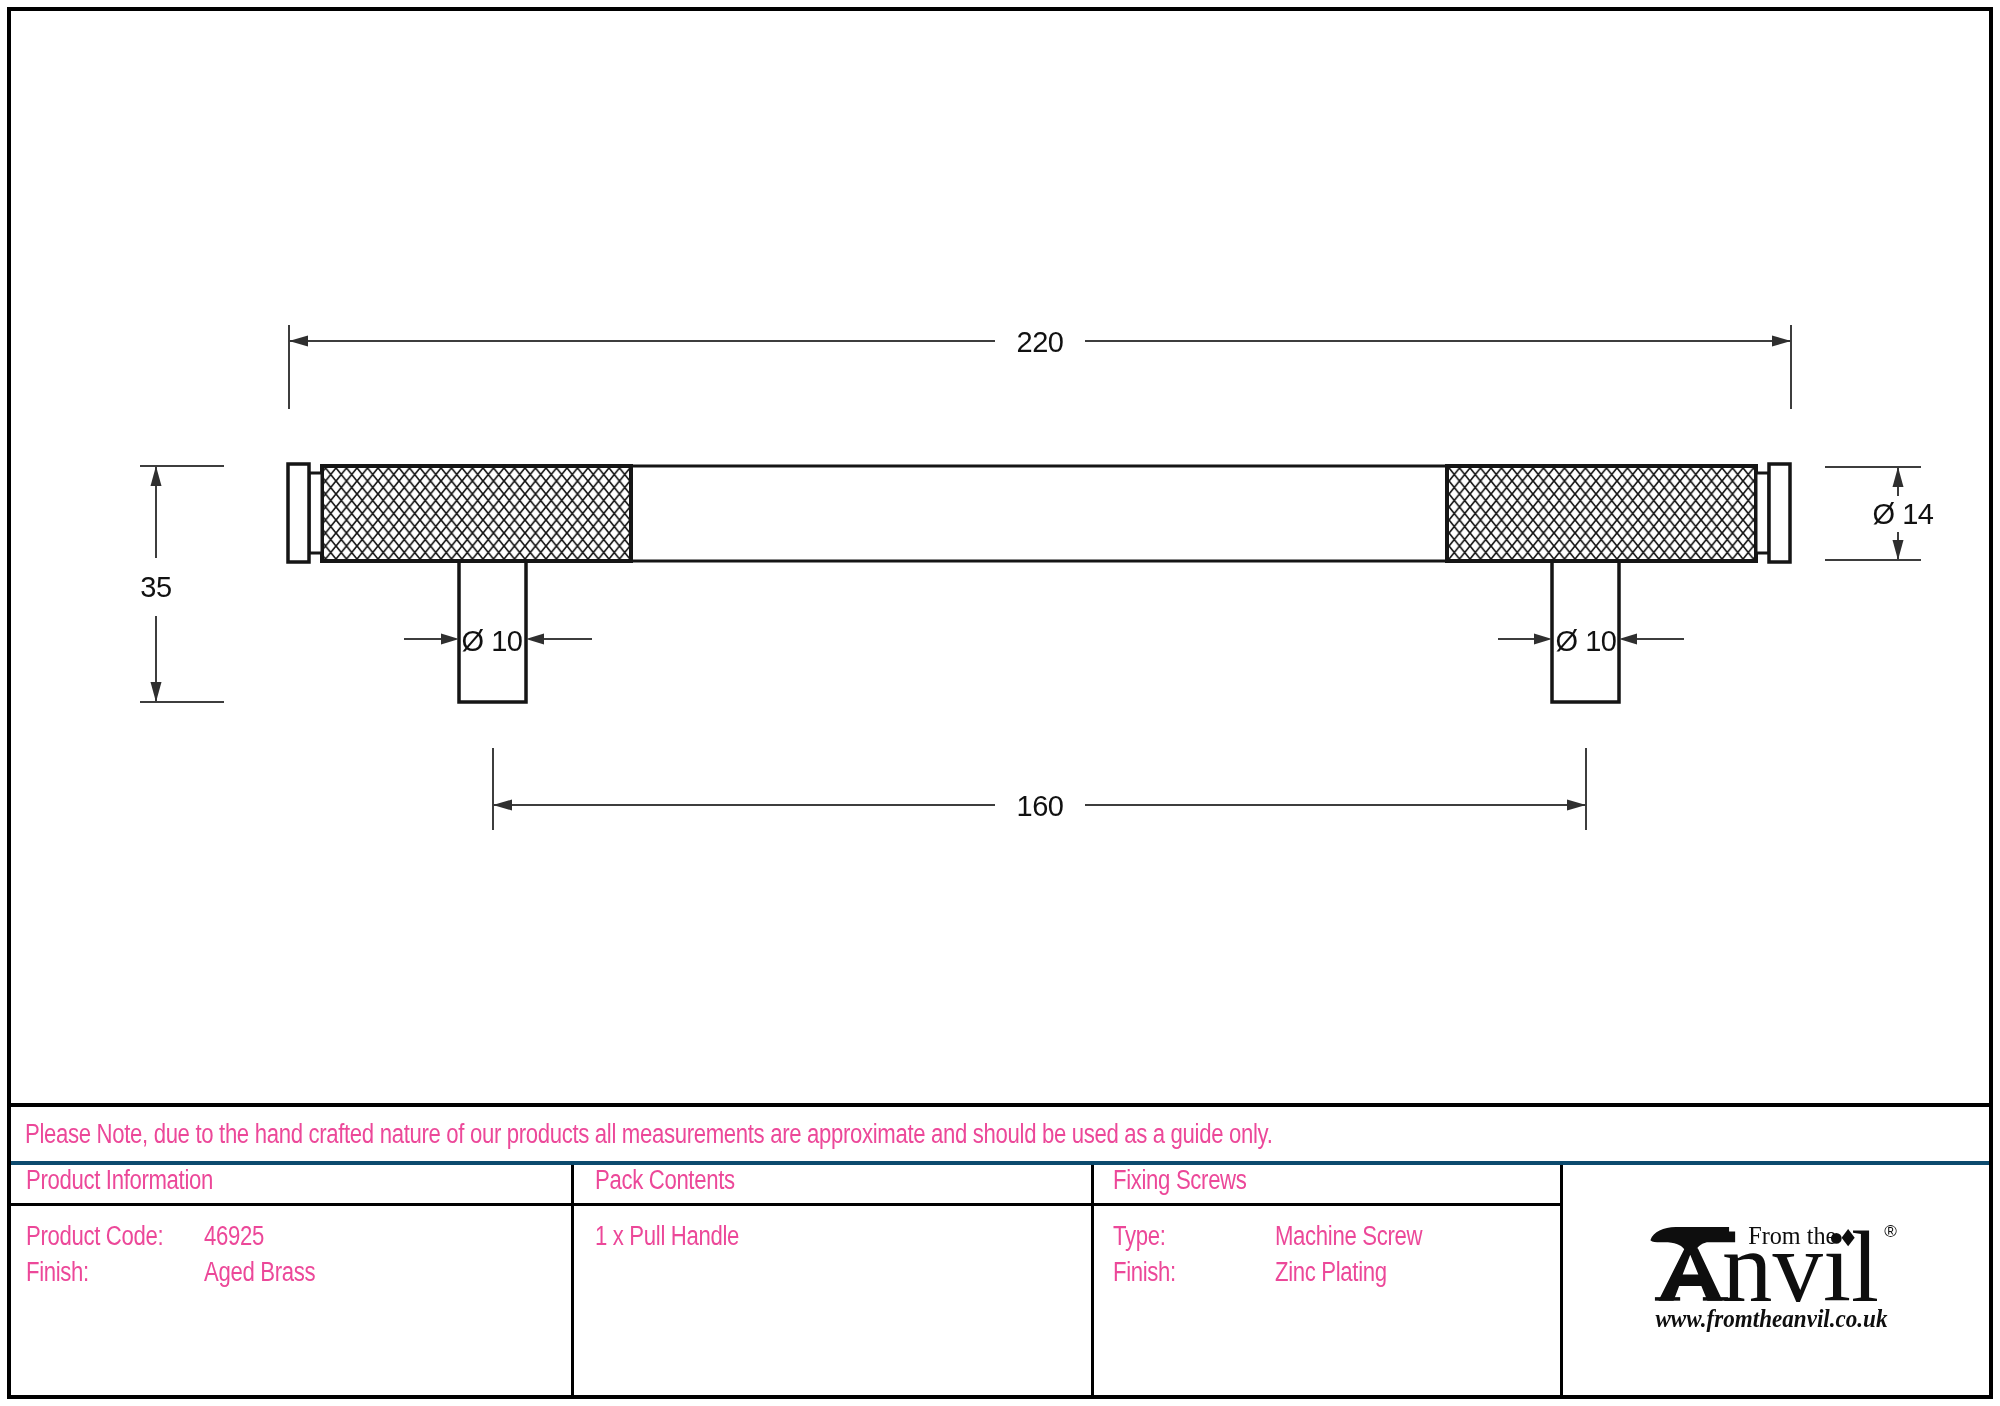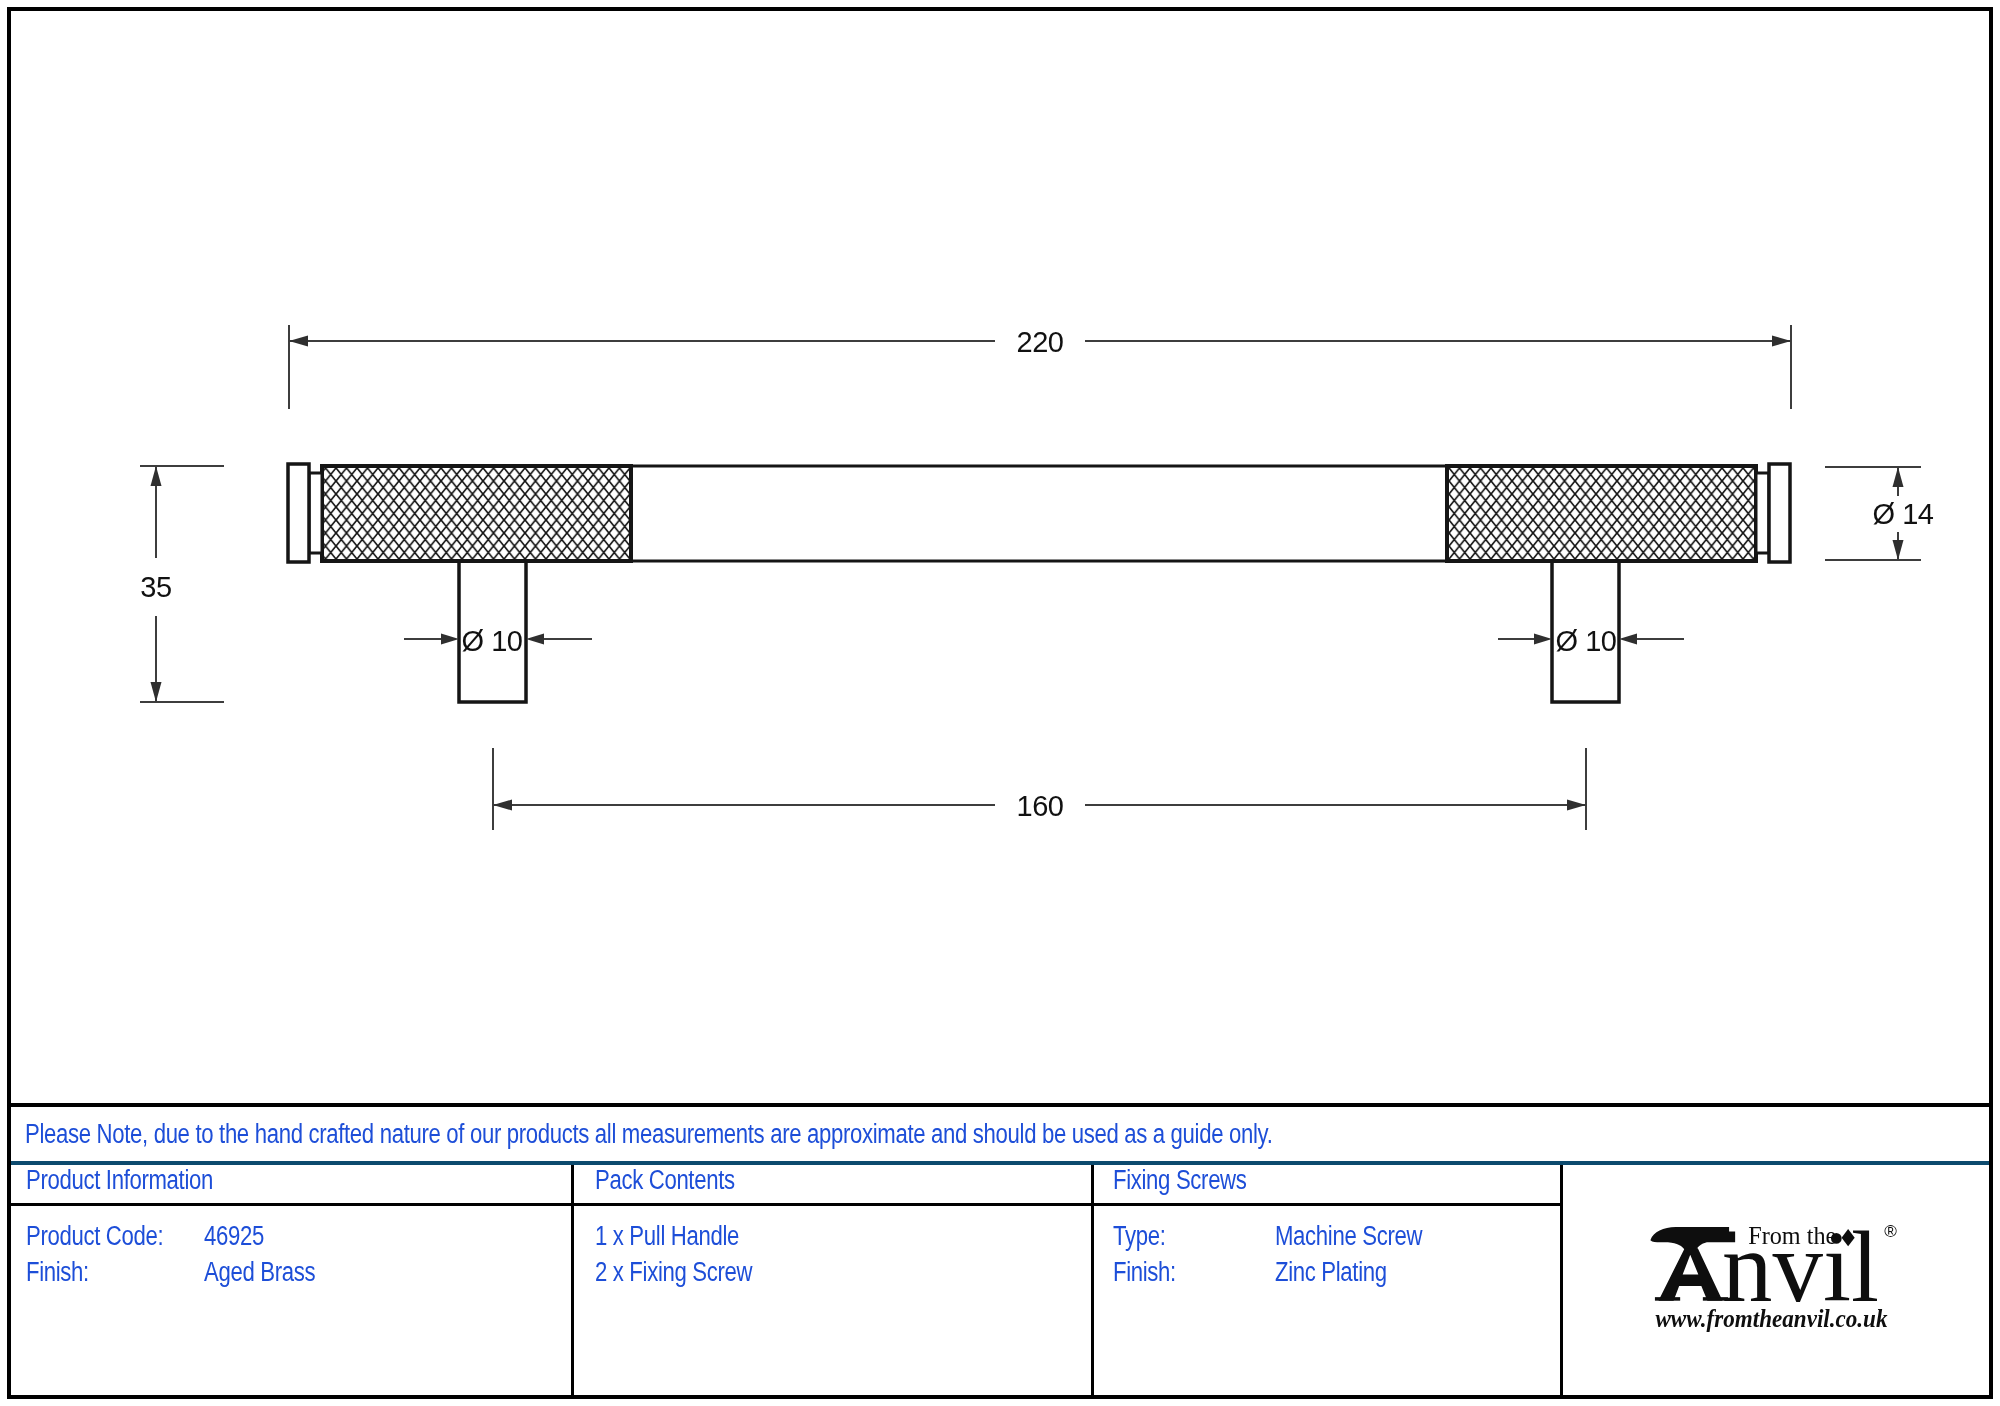--- a/index.html
+++ b/index.html
@@ -1,18 +1,18 @@
 <!DOCTYPE html>
 <html><head>
 <meta charset="utf-8">
 <style>
   html,body{margin:0;padding:0;background:#ffffff;}
   .page{
     position:relative;width:2000px;height:1406px;background:#ffffff;
-    font-family:"Liberation Sans","DejaVu Sans",sans-serif;color:#1d4ed8;overflow:hidden;
+    font-family:"Liberation Sans","DejaVu Sans",sans-serif;color:#ec4899;overflow:hidden;
   }
   .frame{position:absolute;inset:7px;border:4px solid #000;}
   .drawing{position:absolute;left:0;top:0;}
   .note{
     position:absolute;left:11px;right:11px;top:1103px;height:62px;box-sizing:border-box;
     border-top:4px solid #000;border-bottom:4px solid #0c4a6e;
     display:flex;align-items:center;padding-left:14px;background:#fff;
   }
   .tables{position:absolute;left:11px;right:11px;top:1165px;bottom:11px;display:flex;background:#fff;}
   .ctext{
@@ -146,23 +146,20 @@
     </div>
 
     <div class="col col2">
       <div class="head">
         <span class="ctext">Pack Contents</span>
       </div>
       <div class="body">
         <div class="row">
           <span class="ctext">1 x Pull Handle</span>
         </div>
-        <div class="row">
-          <span class="ctext">2 x Fixing Screw</span>
-        </div>
       </div>
     </div>
 
     <div class="col col3">
       <div class="head">
         <span class="ctext">Fixing Screws</span>
       </div>
       <div class="body">
         <div class="row">
           <span class="label"><span class="ctext">Type:</span></span>

